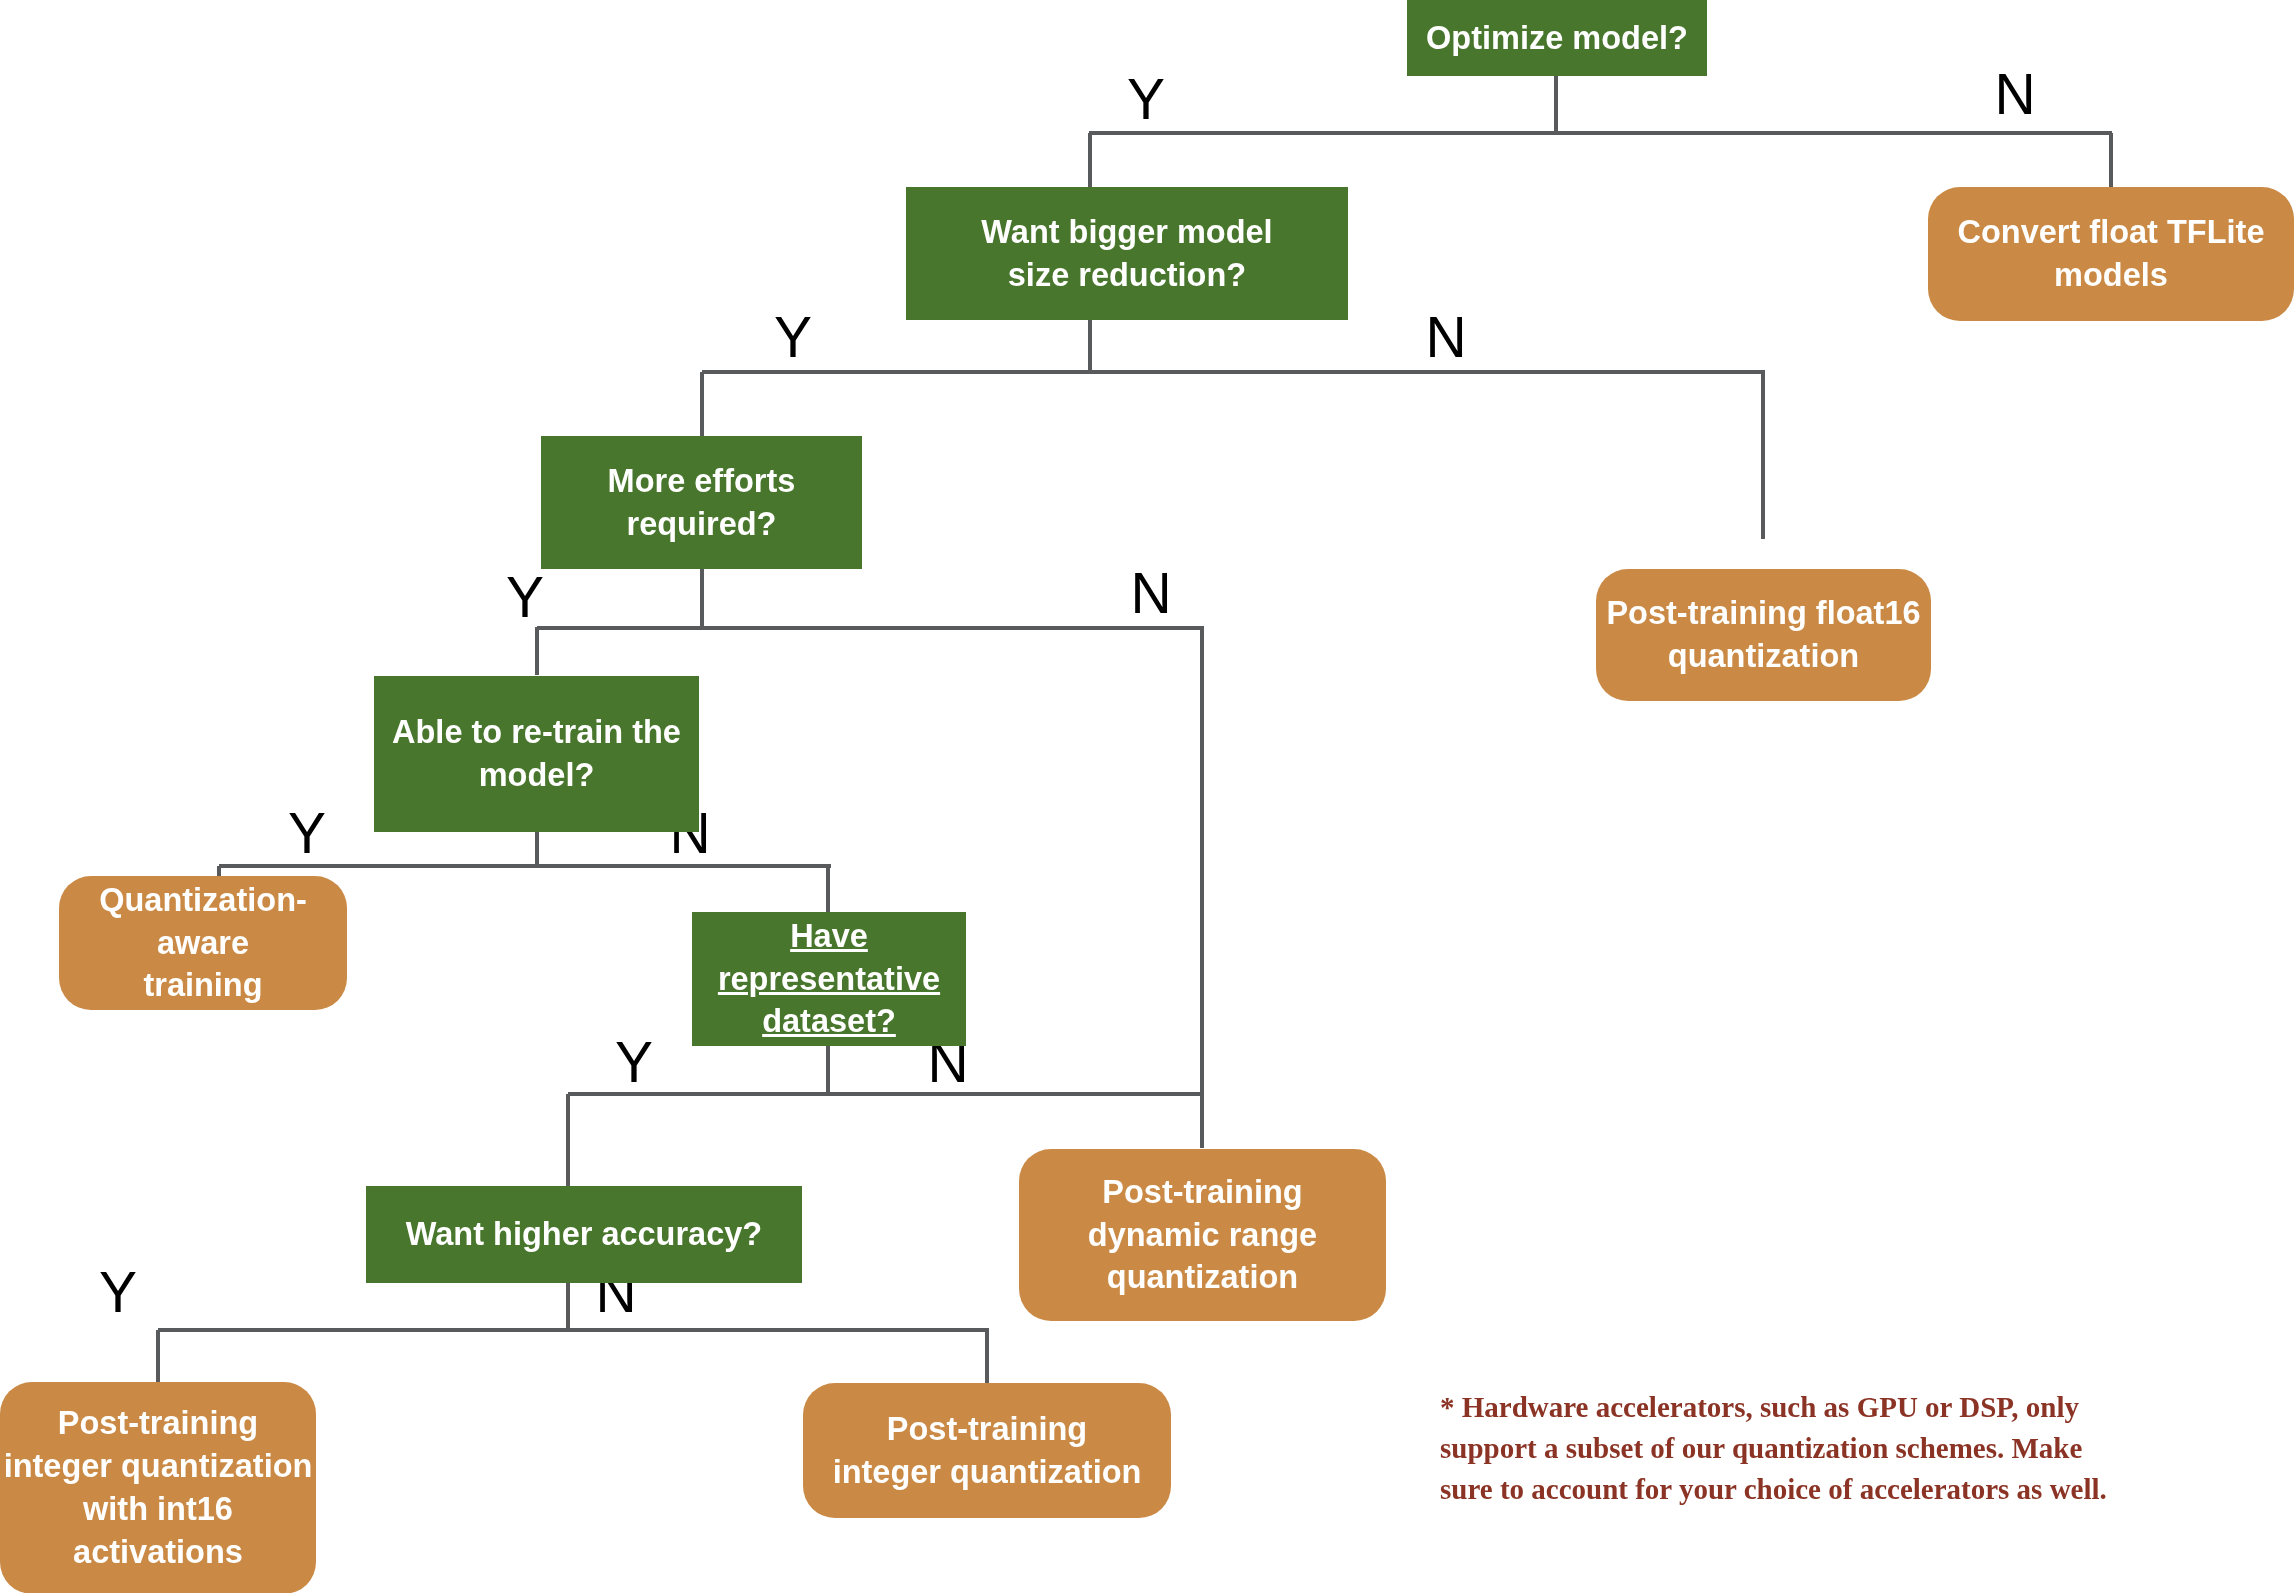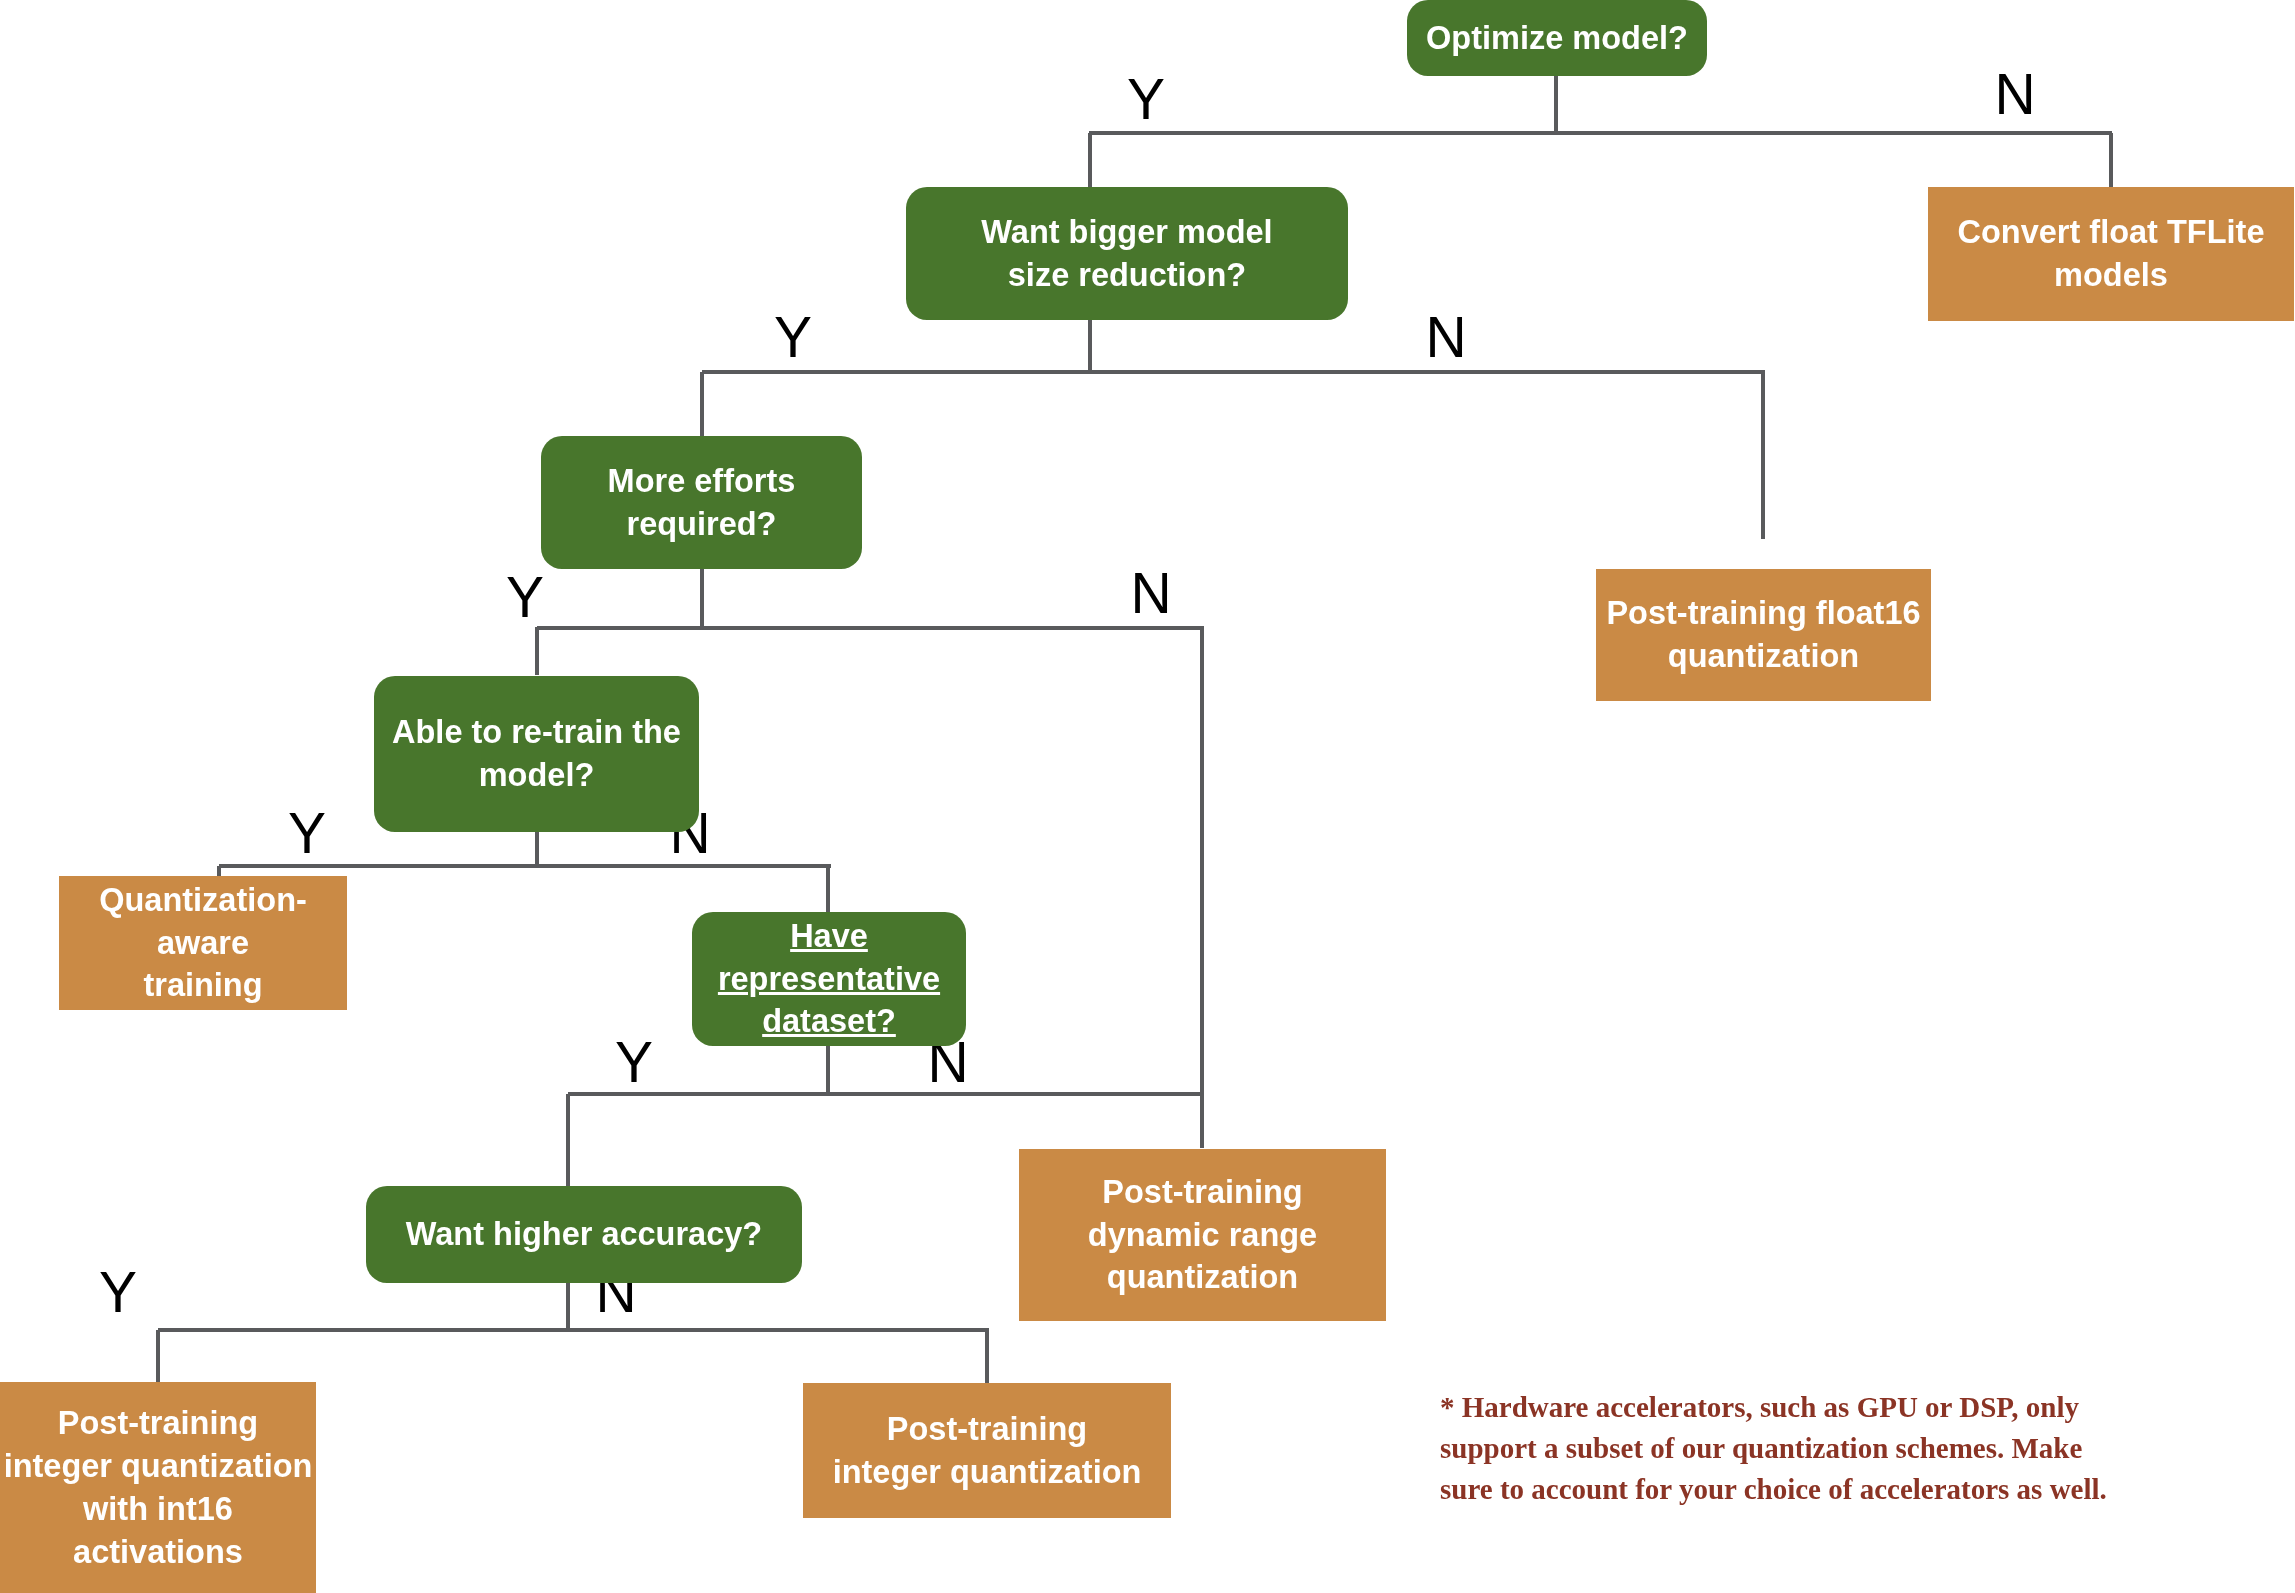--- a/index.html
+++ b/index.html
@@ -13,22 +13,22 @@
   .node{
     position:absolute;
     display:flex;align-items:center;justify-content:center;
     text-align:center;
     color:#ffffff;
     font-weight:bold;
     font-size:32.5px;
     line-height:1.32;
     white-space:pre-line;
   }
-  .decision{background:var(--c-decision,#48762c);border-radius:21px;}
-  .outcome{background:var(--c-outcome,#ca8a45);}
+  .decision{background:var(--c-decision,#48762c);}
+  .outcome{background:var(--c-outcome,#ca8a45);border-radius:32px;}
   .hline,.vline{position:absolute;background:var(--c-line,#595a5c);}
   .hline{height:3.9px;}
   .vline{width:3.9px;}
   .bl{
     position:absolute;
     transform:translate(-50%,-50%);
     font-size:57px;
     font-weight:400;
     color:var(--c-branch,#000000);
   }

